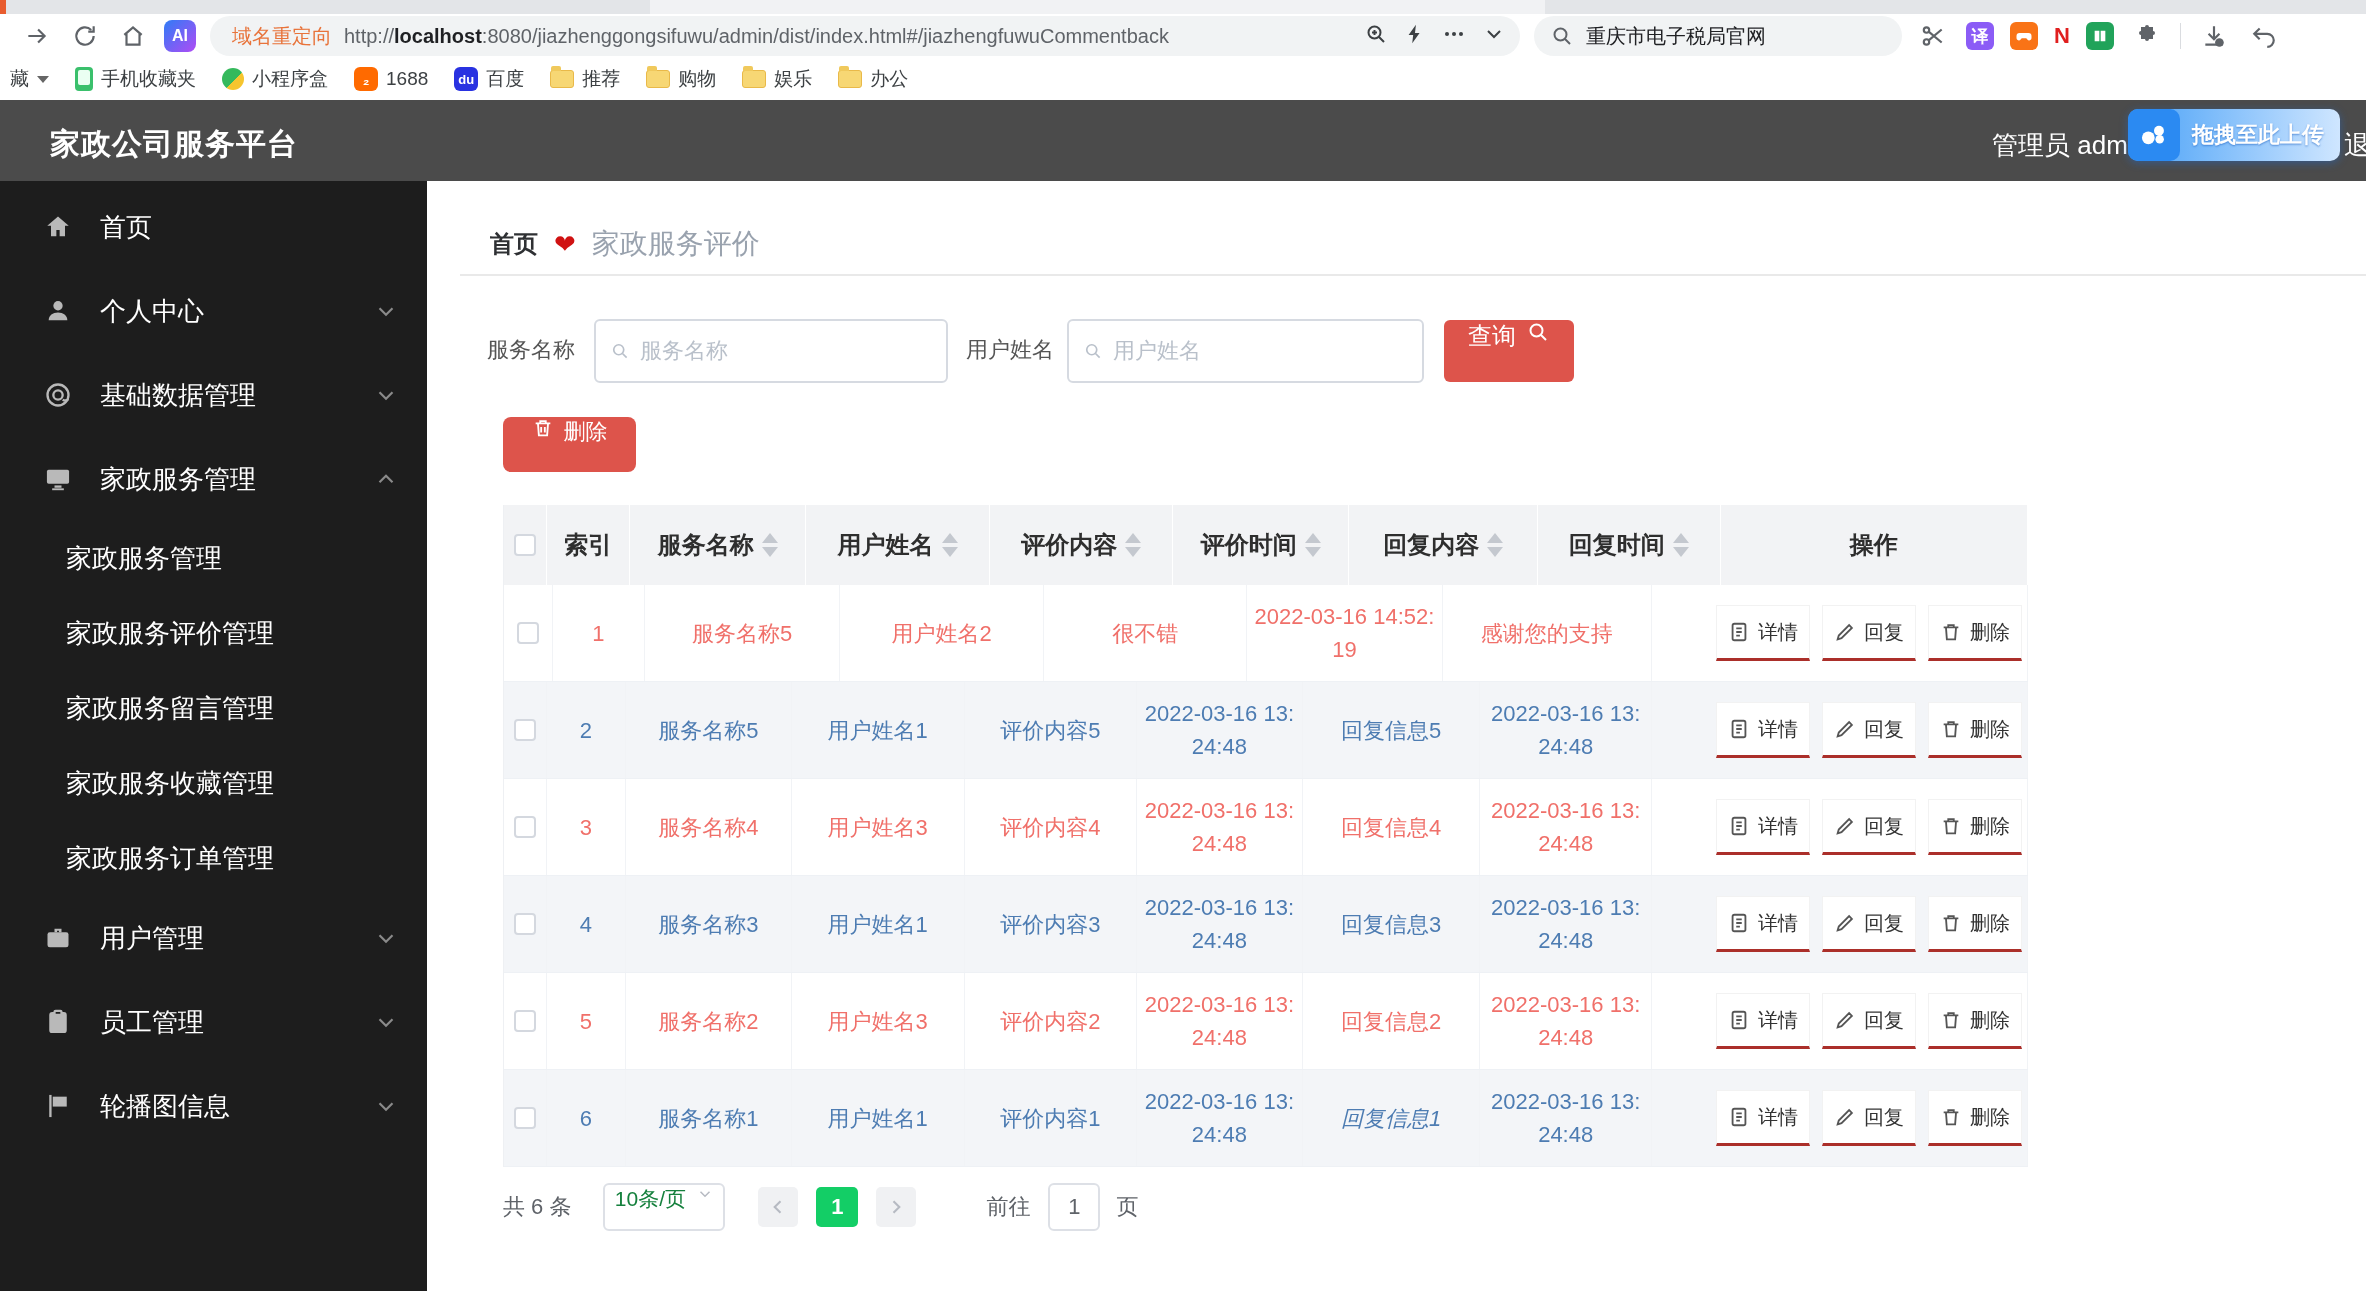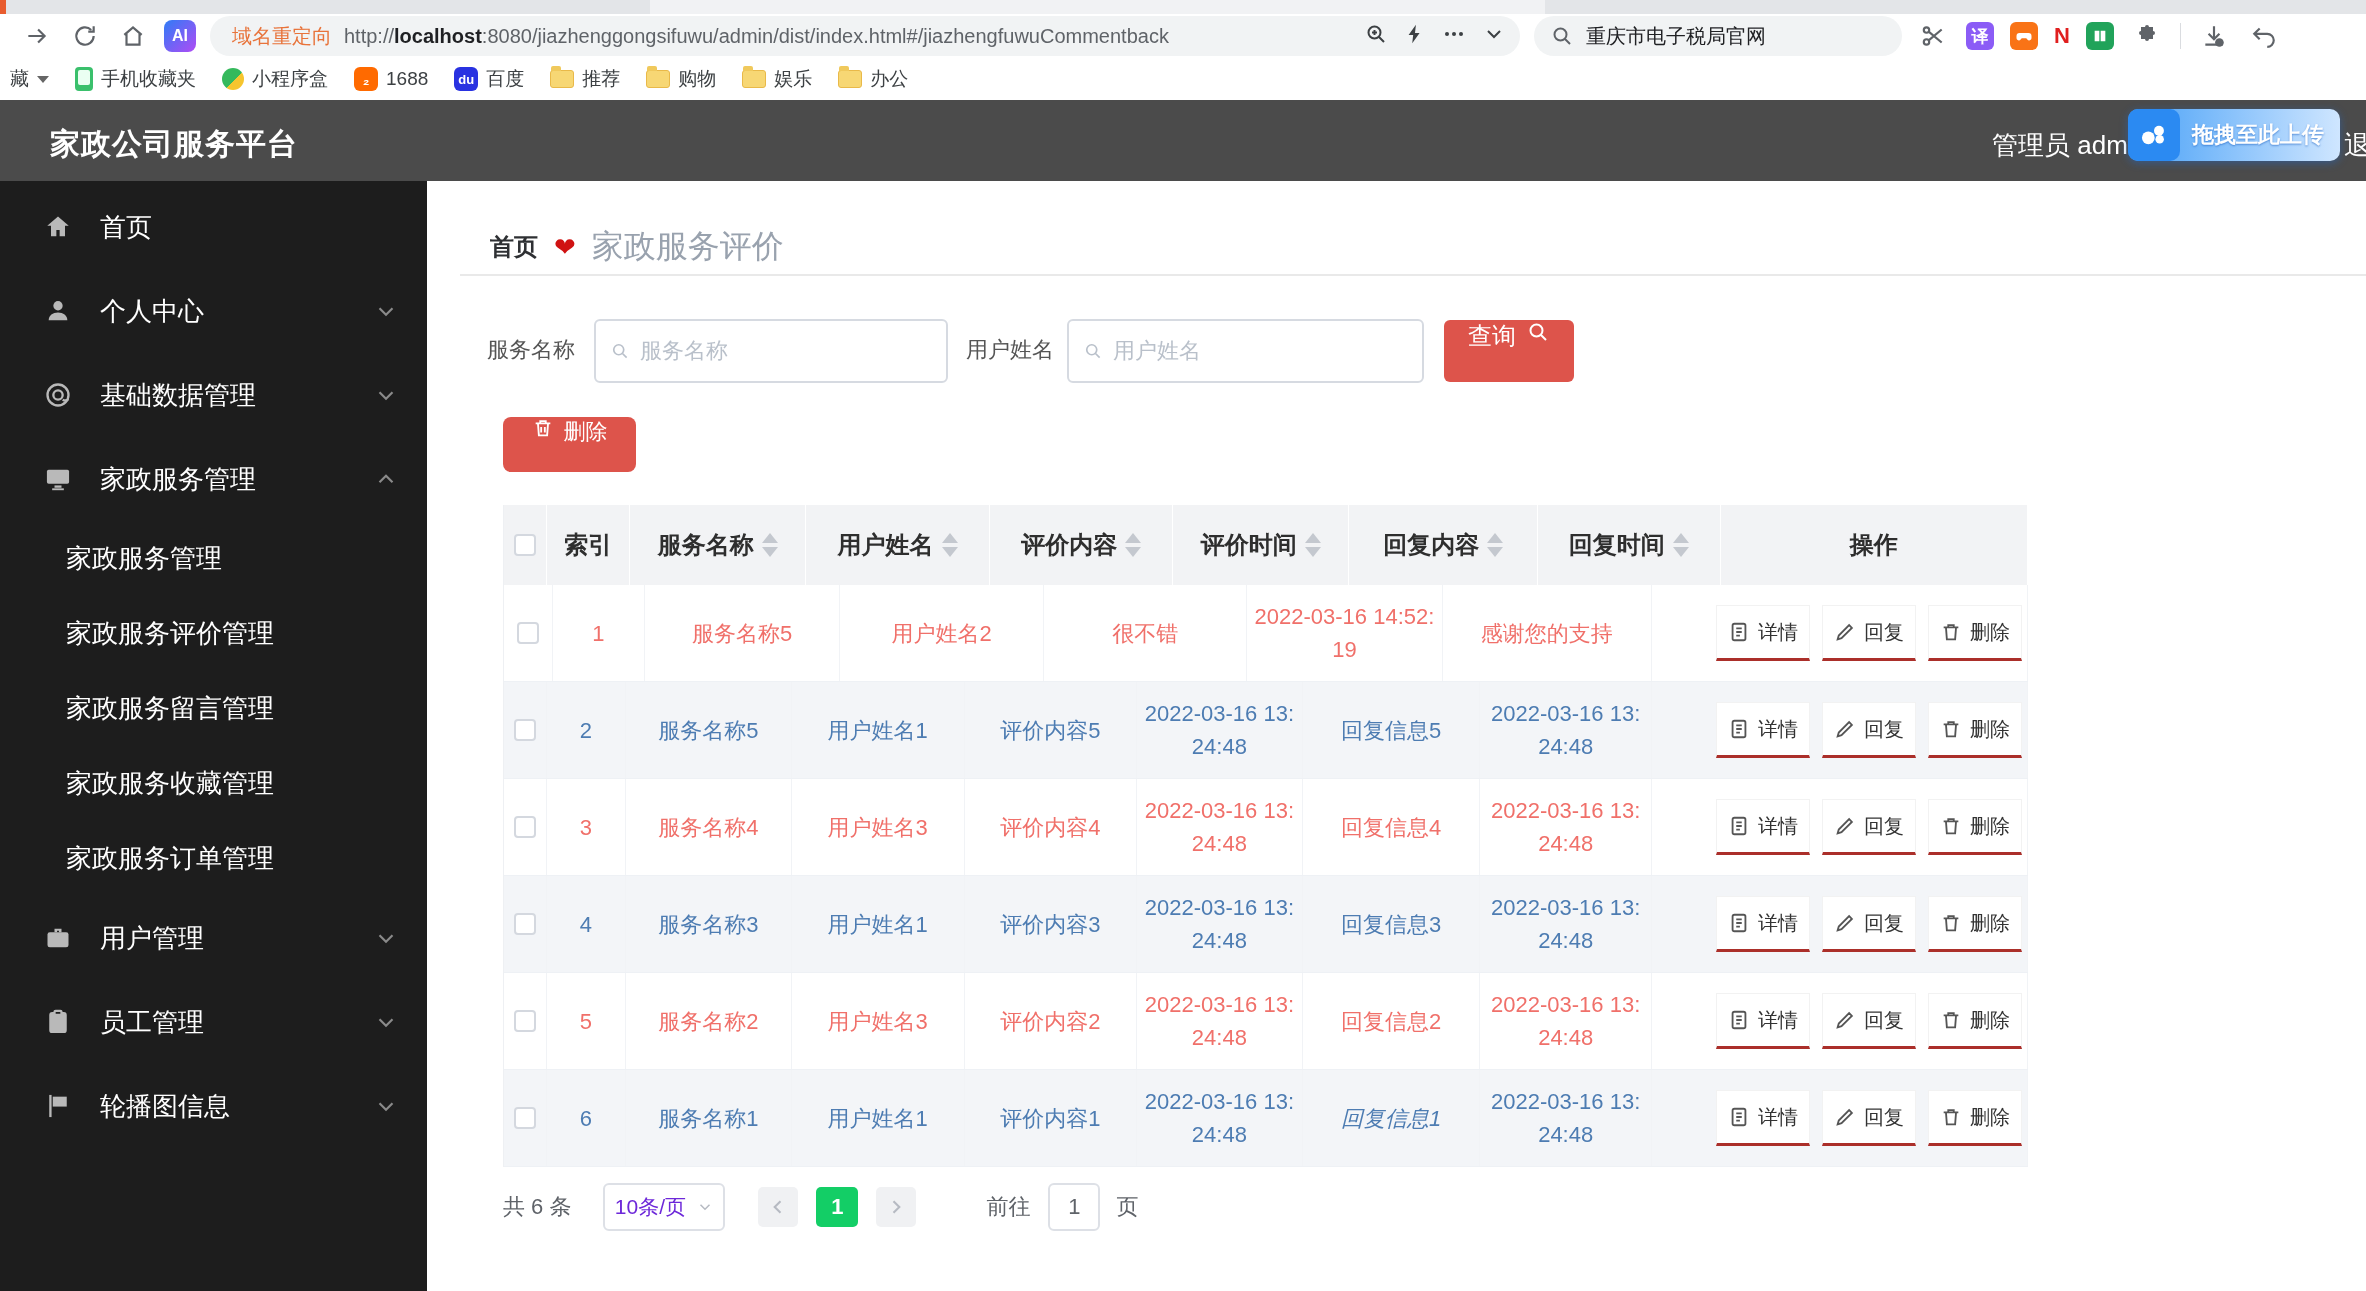--- a/index.html
+++ b/index.html
@@ -68,21 +68,21 @@
   .side-item .lbl { color:#fff; font-size:26px; margin-left:26px; flex:1; }
   .side-sub { height:75px; display:flex; align-items:center; padding-left:66px; cursor:pointer; }
   .side-sub .lbl { color:#fff; font-size:26px; }
   .side-item .chev { color:#8a8a8a; display:flex; }
 
   
   .main { position:absolute; left:427px; top:181px; right:0; bottom:0; background:#fff; }
   .breadcrumb { position:absolute; left:63px; top:44px; display:flex; align-items:center; gap:16px; }
   .bc-home { font-size:24px; font-weight:bold; color:#2e3033; }
   .bc-heart { color:#d01212; font-size:26px; line-height:1; }
-  .bc-cur { font-size:32px; color:#99a2ae; }
+  .bc-cur { font-size:28px; color:#99a2ae; }
   .bc-divider { position:absolute; left:33px; right:0; top:93px; height:2px; background:#e9e9e9; }
 
   .flt-label { position:absolute; font-size:22px; color:#555; top:154px; }
   .flt-input { position:absolute; top:138px; height:64px; border:2px solid #d6dae1; border-radius:6px; background:#fff;
     display:flex; align-items:center; gap:10px; padding:0 14px; color:#b9c0ca; }
   .flt-input input { border:none; outline:none; font-size:22px; color:#333; width:100%; background:transparent;
     font-family:inherit; }
   .flt-input input::placeholder { color:#b9c0ca; }
   .btn-red { background:#dd544b; color:#fff; border:none; border-radius:6px; display:flex; 
     justify-content:center; gap:10px; font-size:24px; cursor:pointer; font-family:inherit; }
@@ -110,21 +110,21 @@
   .act-cell { justify-content:flex-start; padding-left:64px; gap:12px; }
   .act-btn { width:100px; height:56px; background:#fff; border:1px solid #f2f2f2; border-bottom:3px solid #ab2f2a;
     display:inline-flex; align-items:center; justify-content:center; gap:8px; font-size:20px; color:#333;
     cursor:pointer; font-family:inherit; }
   .act-btn .aic { color:#555; display:flex; }
 
   
   .pager { position:absolute; left:76px; top:1001px; height:50px; display:flex; align-items:center; }
   .pg-total { font-size:22px; color:#5f6369; }
   .pg-size { margin-left:32px; width:122px; height:48px; border:2px solid #dde0e6; border-radius:6px;
-    display:flex; align-items:center; justify-content:center; gap:10px; font-size:21px; color:#6d28d9; cursor:pointer; }
+    display:flex; align-items:flex-start; justify-content:center; gap:10px; font-size:21px; color:#15803d; cursor:pointer; }
   .pg-btn { width:40px; height:40px; border-radius:5px; background:#f0f1f3; color:#b6bac2; display:flex;
     align-items:center; justify-content:center; cursor:pointer; }
   .pg-prev { margin-left:33px; } .pg-next { margin-left:18px; }
   .pg-cur { margin-left:18px; width:42px; height:40px; border-radius:5px; background:#13ce66; color:#fff;
     font-size:22px; font-weight:bold; display:flex; align-items:center; justify-content:center; cursor:pointer; }
   .pg-goto { margin-left:70px; font-size:22px; color:#5f6369; }
   .pg-input { margin-left:18px; width:52px; height:48px; border:2px solid #dde0e6; border-radius:6px;
     text-align:center; font-size:22px; color:#5f6369; outline:none; font-family:inherit; }
   .pg-unit { margin-left:16px; font-size:22px; color:#5f6369; }
 </style>

